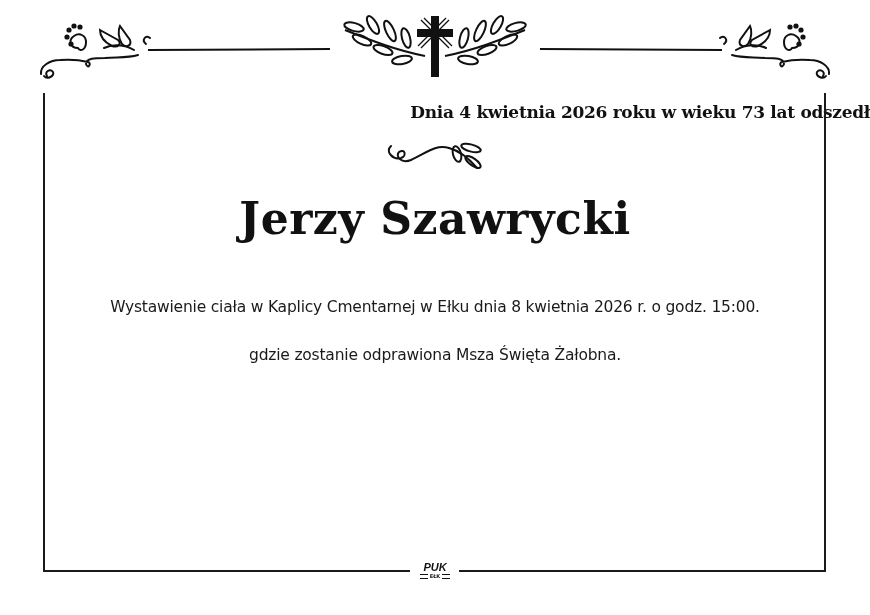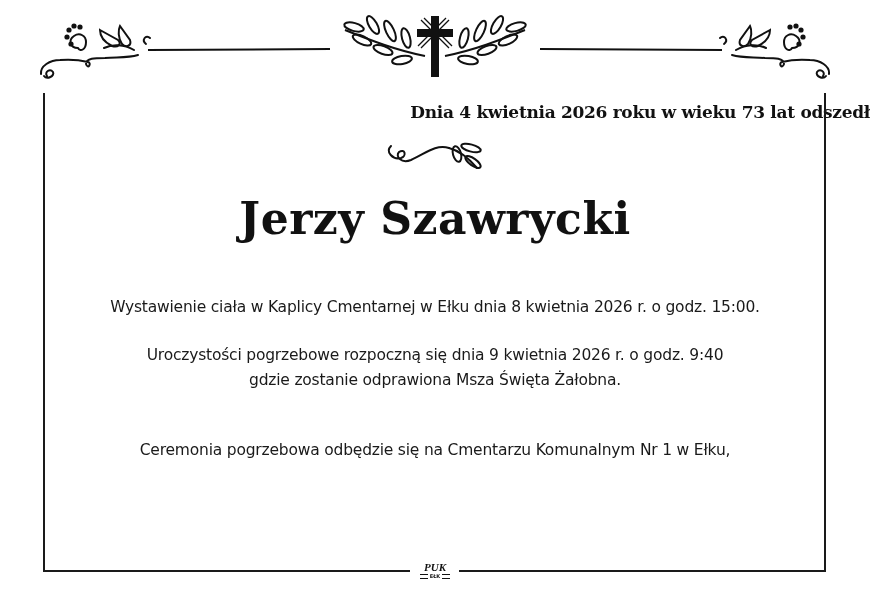--- a/index.html
+++ b/index.html
@@ -3,21 +3,21 @@
   <meta charset="utf-8">
   <style>
     html, body { margin: 0; padding: 0; background: #ffffff; }
     body { width: 870px; height: 615px; position: relative; overflow: hidden; font-family: "DejaVu Sans", sans-serif; color: #111; }
     .frame-left { position: absolute; left: 43px; top: 93px; width: 2px; height: 478px; background: #1a1a1a; }
     .frame-right { position: absolute; left: 824px; top: 93px; width: 2px; height: 478px; background: #1a1a1a; }
     .frame-bottom-l { position: absolute; left: 43px; top: 570px; width: 367px; height: 2px; background: #1a1a1a; }
     .frame-bottom-r { position: absolute; left: 459px; top: 570px; width: 367px; height: 2px; background: #1a1a1a; }
     .top-ornament { position: absolute; left: 0; top: 0; width: 870px; height: 95px; }
     .logo { position: absolute; left: 412px; top: 562px; width: 46px; text-align: center; }
-    .logo-main { font-family: Liberation Serif, serif; font-weight: bold; font-style: italic; font-size: 11px; line-height: 11px; color: #111; letter-spacing: 0px; }
+    .logo-main { font-family: Liberation Sans, sans-serif; font-weight: bold; font-style: italic; font-size: 11px; line-height: 11px; color: #111; letter-spacing: 0px; }
     .logo-sub { font-family: "DejaVu Sans", sans-serif; font-size: 5px; line-height: 6px; color: #111; font-weight: bold; }
     .logo-sub::before, .logo-sub::after { content: ""; display: inline-block; width: 8px; height: 3px; border-top: 1px solid #111; border-bottom: 1px solid #111; vertical-align: middle; margin: 0 2px; }
     .announce { position: absolute; left: 0; width: 870px; top: 102px; text-align: right; font-family: "DejaVu Serif", serif; font-weight: bold; font-size: 17px; letter-spacing: -0.3px; }
     .divider { position: absolute; left: 385px; top: 138px; width: 100px; height: 40px; }
     .name { position: absolute; left: 0; width: 870px; top: 193px; text-align: center; font-family: "DejaVu Serif", serif; font-weight: bold; font-size: 44px; letter-spacing: 0.5px; }
     .para { position: absolute; left: 0; width: 870px; text-align: center; font-family: "DejaVu Sans", sans-serif; font-size: 15.5px; line-height: 24.5px; color: #1a1a1a; letter-spacing: -0.2px; }
     .p1 { top: 295px; }
     .p2 { top: 343px; }
     .p3 { top: 438px; }
     .para span { display: block; }
@@ -112,26 +112,24 @@
   </g>
 </svg>
 
 <div class="name">Jerzy Szawrycki</div>
 
 <div class="para p1">
   <span>Wystawienie ciała w Kaplicy Cmentarnej w Ełku dnia 8 kwietnia 2026 r. o godz. 15:00.</span>
 </div>
 
 <div class="para p2">
-  <span>Uroczystości pogrzebowe rozpoczną się dnia 9 kwietnia 2026 r. o godz. 9:40</span>
   <span>gdzie zostanie odprawiona Msza Święta Żałobna.</span>
 </div>
 
 <div class="para p3">
-  <span>Ceremonia pogrzebowa odbędzie się na Cmentarzu Komunalnym Nr 1 w Ełku,</span>
 </div>
 
 <div class="frame-left"></div>
 <div class="frame-right"></div>
 <div class="frame-bottom-l"></div>
 <div class="frame-bottom-r"></div>
 
 <div class="logo">
   <div class="logo-main">PUK</div>
   <div class="logo-sub"><span>EŁK</span></div>

